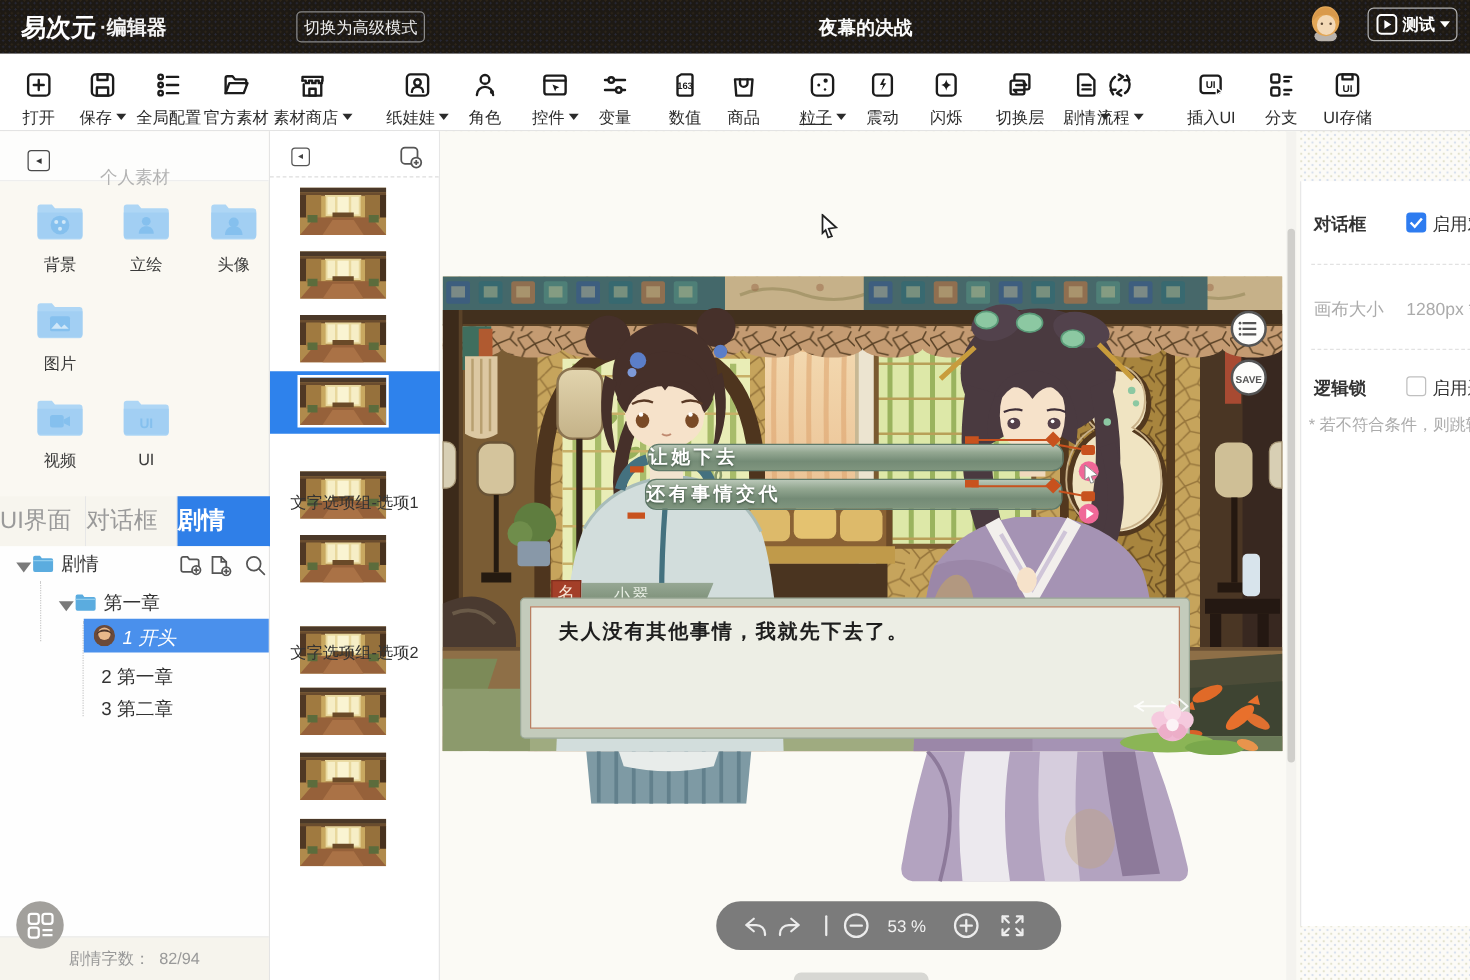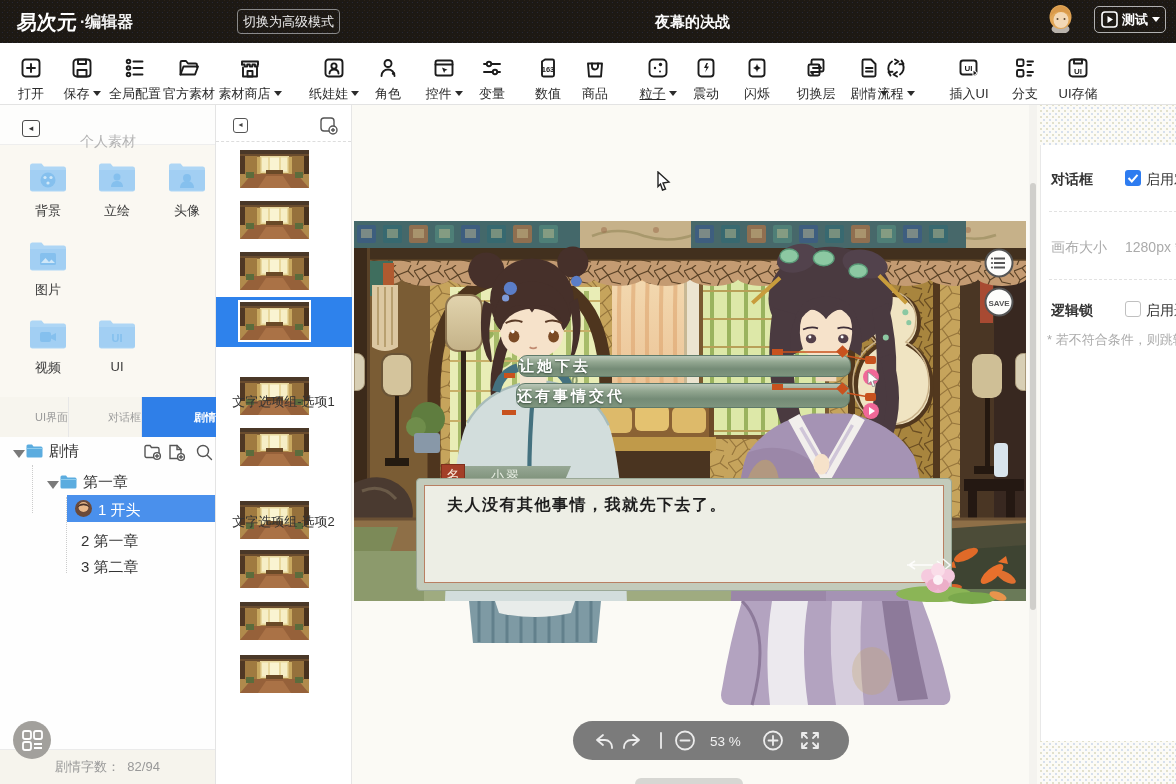--- a/index.html
+++ b/index.html
@@ -23,21 +23,21 @@
 
 #leftpanel { position:absolute; left:0; top:105px; width:216px; height:679px; background:#faf8f2; border-right:1px solid #e4e4e4; }
 #lp-head { position:absolute; left:0; top:0; width:215px; height:40px; background:#fdfdfc; border-bottom:1px solid #eee; }
 #lp-collapse { position:absolute; left:22px; top:15px; width:18px; height:17px; border:1.5px solid #4a4a4a; border-radius:3px; color:#333; font-size:9px; text-align:center; line-height:14px; }
 #lp-title { position:absolute; left:0; top:28px; width:216px; text-align:center; color:#b3b3b3; font-size:14px; }
 .folder { position:absolute; width:70px; text-align:center; }
 .folder .fic { margin:0 auto; }
 .folder .flabel { margin-top:6px; font-size:13px; color:#3a3a3a; }
 
 #lp-tabs { position:absolute; left:0; top:292px; width:216px; height:40px; }
-.tab { position:absolute; top:0; height:40px; line-height:40px; text-align:right; font-size:11px; color:#9a9a9a; background:#f7f5ee; border-right:1px solid #e7e7e7; }
+.tab { position:absolute; top:0; height:40px; line-height:40px; text-align:left; font-size:19px; color:#9a9a9a; background:#f7f5ee; border-right:1px solid #e7e7e7; }
 .tab.sel { background:#2f7fe8; color:#fff; font-weight:bold; border-right:none; }
 #lp-tree { position:absolute; left:0; top:332px; width:215px; height:312px; background:#fefefe; }
 .trow { position:absolute; font-size:15px; color:#333; }
 .caret { position:absolute; width:0; height:0; border-left:6px solid transparent; border-right:6px solid transparent; border-top:8px solid #7a7a7a; }
 #lp-foot { position:absolute; left:0; top:644px; width:215px; height:35px; background:#f6f4ed; border-top:1px solid #ebebeb; text-align:center; color:#999; font-size:13px; line-height:34px; }
 #lp-circ { position:absolute; left:13px; top:616px; width:38px; height:38px; border-radius:50%; background:#a2a09c; }
 
 #midpanel { position:absolute; left:216px; top:105px; width:136px; height:679px; background:#fff; border-right:1px solid #e6e6e6; }
 #mp-head { position:absolute; left:0; top:0; width:135px; height:37px; background:#fff; border-bottom:1px dashed #ddd; }
 .thumbwrap { position:absolute; left:24px; width:69px; height:38px; }
@@ -264,21 +264,21 @@
           <path d="M0.5 2 a1.5 1.5 0 0 1 1.5-1.5 h4 l1.5 2 h7.5 a1.5 1.5 0 0 1 1.5 1.5 v8 a1.5 1.5 0 0 1 -1.5 1.5 h-13 a1.5 1.5 0 0 1 -1.5-1.5 Z" fill="#5bacdf"></path>
           <path d="M0.5 4.5 h16" stroke="#8eccee" stroke-width="1"></path>
         </svg><span style="margin-left:6px;">第一章</span></div>
 <div style="position:absolute;left:66px;top:60px;height:76px;border-left:1px dotted #ccc;"></div>
 <div style="position:absolute;left:67px;top:58px;width:148px;height:27px;background:#4a90ec;"></div>
 <svg width="17" height="17" viewBox="0 0 17 17" style="position:absolute;left:75px;top:63px;">
         <circle cx="8.5" cy="8.5" r="8.5" fill="#6b4a3a"></circle>
         <circle cx="8.5" cy="7" r="5" fill="#e8b88a"></circle>
         <path d="M2 8 a7 7 0 0 1 13 0 a9 9 0 0 0 -13 0 Z" fill="#4a342a"></path>
       </svg>
-<div class="trow" style="left:98px;top:64px;color:#fff;">1 开头</div>
+<div class="trow" style="left:98px;top:64px;color:#fff;font-style:italic;">1 开头</div>
 <div class="trow" style="left:81px;top:95px;">2 第一章</div>
 <div class="trow" style="left:81px;top:121px;">3 第二章</div>
 </div>
 <div id="lp-foot">剧情字数：&nbsp; 82/94</div>
   <div id="lp-circ">
     <svg width="38" height="38" viewBox="0 0 38 38">
       <rect x="10" y="10" width="8" height="8" rx="2" fill="none" stroke="#fff" stroke-width="1.8"></rect>
       <rect x="21" y="10" width="8" height="8" rx="2" fill="none" stroke="#fff" stroke-width="1.8"></rect>
       <rect x="10" y="21" width="8" height="8" rx="2" fill="none" stroke="#fff" stroke-width="1.8"></rect>
       <path d="M21 23 h8 M21 27 h8" stroke="#fff" stroke-width="1.8"></path>

